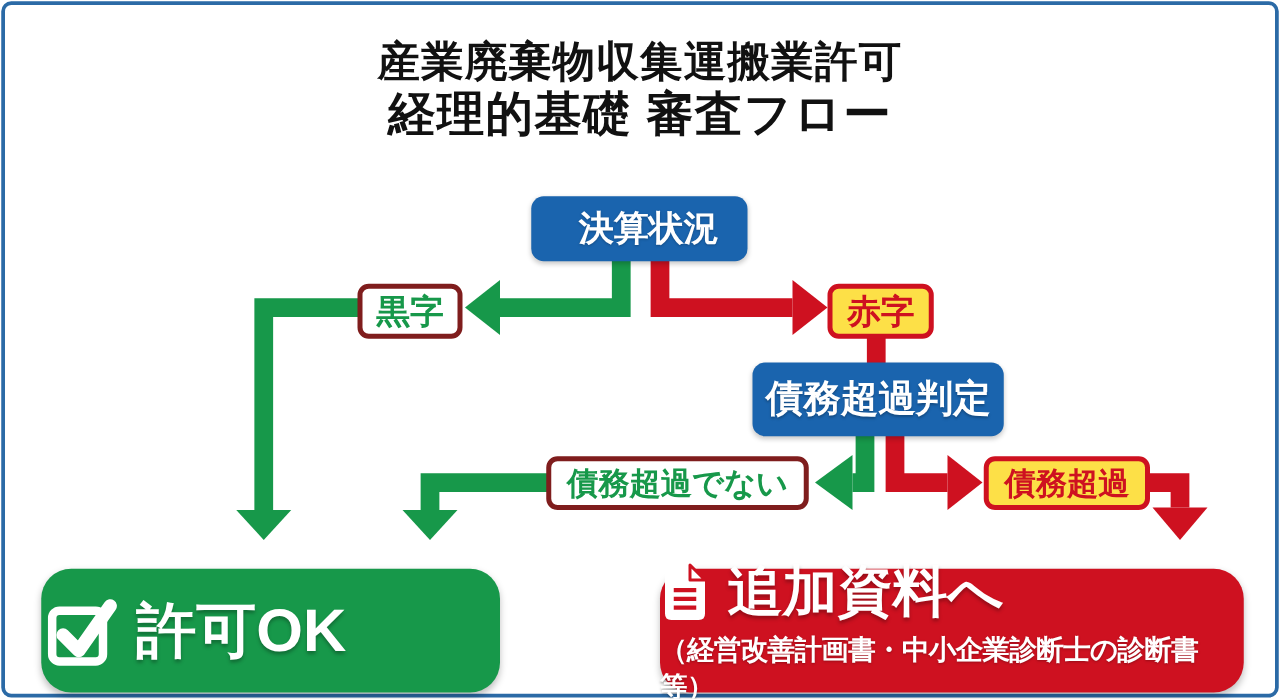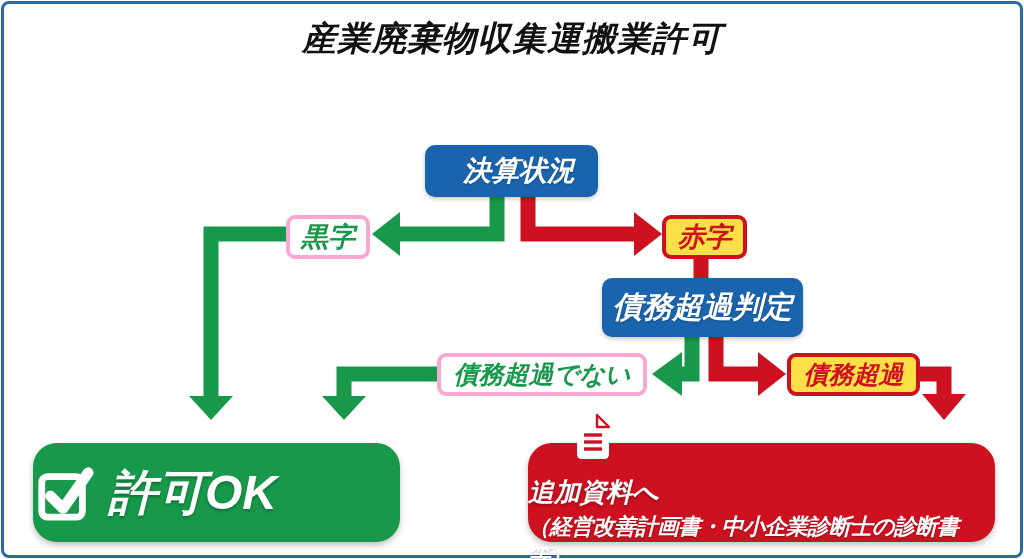--- a/index.html
+++ b/index.html
@@ -1,63 +1,64 @@
 <!DOCTYPE html>
 <html><head>
 <meta charset="utf-8">
 <style>
   html,body{margin:0;padding:0;background:#ffffff;}
   body{width:1024px;height:559px;position:relative;overflow:hidden;
        font-family:"Liberation Sans","DejaVu Sans",sans-serif;}
   .frame{position:absolute;left:1px;top:1px;right:1px;bottom:1px;
          border:3px solid #2b6aa6;border-radius:8px;background:#ffffff;}
-  .canvas{position:absolute;left:0;top:0;width:1024px;height:462px;font-style:italic;}
+  .canvas{position:absolute;left:0;top:12px;width:1024px;height:462px;}
   .title{position:absolute;left:0;top:18px;width:1024px;text-align:center;
          color:#111111;font-weight:bold;line-height:1.18;}
   .title .l1{font-size:34px;letter-spacing:1px;}
   .title .l2{font-size:38px;letter-spacing:1px;}
   .arrow-layer{position:absolute;left:0;top:0;z-index:1;}
   .node{position:absolute;z-index:2;display:flex;align-items:center;justify-content:center;
         font-weight:bold;box-sizing:border-box;text-align:center;}
   .node-blue{background:#1a64ae;color:#ffffff;border-radius:10px;
              box-shadow:0 2px 4px rgba(0,0,0,0.22);text-shadow:0 1px 2px rgba(0,0,0,0.25);}
-  .node-outline-green{background:#ffffff;color:#17984a;border:4px solid #f9a8d4;border-radius:9px;}
+  .node-outline-green{background:#ffffff;color:#17984a;border:4px solid #7f1d1d;border-radius:9px;}
   .node-outline-red{background:#fde047;color:#ce1120;border:4px solid #ce1120;border-radius:9px;}
   .node-kessan{left:425px;top:145px;width:173px;height:52px;font-size:28px;padding-left:15px;}
   .node-kuroji{left:286px;top:215px;width:84px;height:44px;font-size:27px;}
   .node-akaji{left:662px;top:215px;width:85px;height:44px;font-size:27px;}
   .node-hantei{left:602px;top:278px;width:201px;height:59px;font-size:30px;}
   .node-denai{left:437px;top:353px;width:210px;height:43px;font-size:25px;}
   .node-choka{left:787px;top:353px;width:133px;height:43px;font-size:25px;}
   .result{position:absolute;z-index:2;border-radius:24px;color:#ffffff;
           display:flex;flex-direction:column;align-items:flex-start;justify-content:center;
           box-shadow:0 3px 6px rgba(0,0,0,0.25);box-sizing:border-box;margin-top:19px;}
   .result-ok{left:33px;top:424px;width:367px;height:99px;background:#17984a;}
   .result-ng{left:528px;top:424px;width:467px;height:99px;background:#ce1120;}
   .result-main{display:flex;align-items:center;gap:14px;font-weight:bold;
                text-shadow:0 2px 3px rgba(0,0,0,0.28);}
   .result-ok .result-main{font-size:48px;}
-  .result-ng .result-main{font-size:26px;flex-direction:column;}
+  .result-ng .result-main{font-size:44px;}
   .result-note{font-size:22px;font-weight:bold;margin-top:2px;
                text-shadow:0 1px 2px rgba(0,0,0,0.28);letter-spacing:-0.5px;}
   .icon-wrap{display:flex;align-items:center;}
   .g-stroke{stroke:#17984a;fill:none;stroke-width:15;}
   .r-stroke{stroke:#ce1120;fill:none;stroke-width:15;}
   .g-fill{fill:#17984a;}
   .r-fill{fill:#ce1120;}
 </style>
 </head>
 <body>
 
 <div class="frame"></div>
 
 <div class="canvas">
 
   <div class="title">
     <div class="l1">産業廃棄物収集運搬業許可</div>
+    <div class="l2">経理的基礎 審査フロー</div>
   </div>
 
   <svg class="arrow-layer" width="1024" height="559" viewBox="0 0 1024 559">
 
     <g>
       <polyline class="g-stroke" points="497,193 497,234 400,234"></polyline>
       <polygon class="g-fill" points="400,212 400,256 372,234"></polygon>
     </g>
 
     <g>

